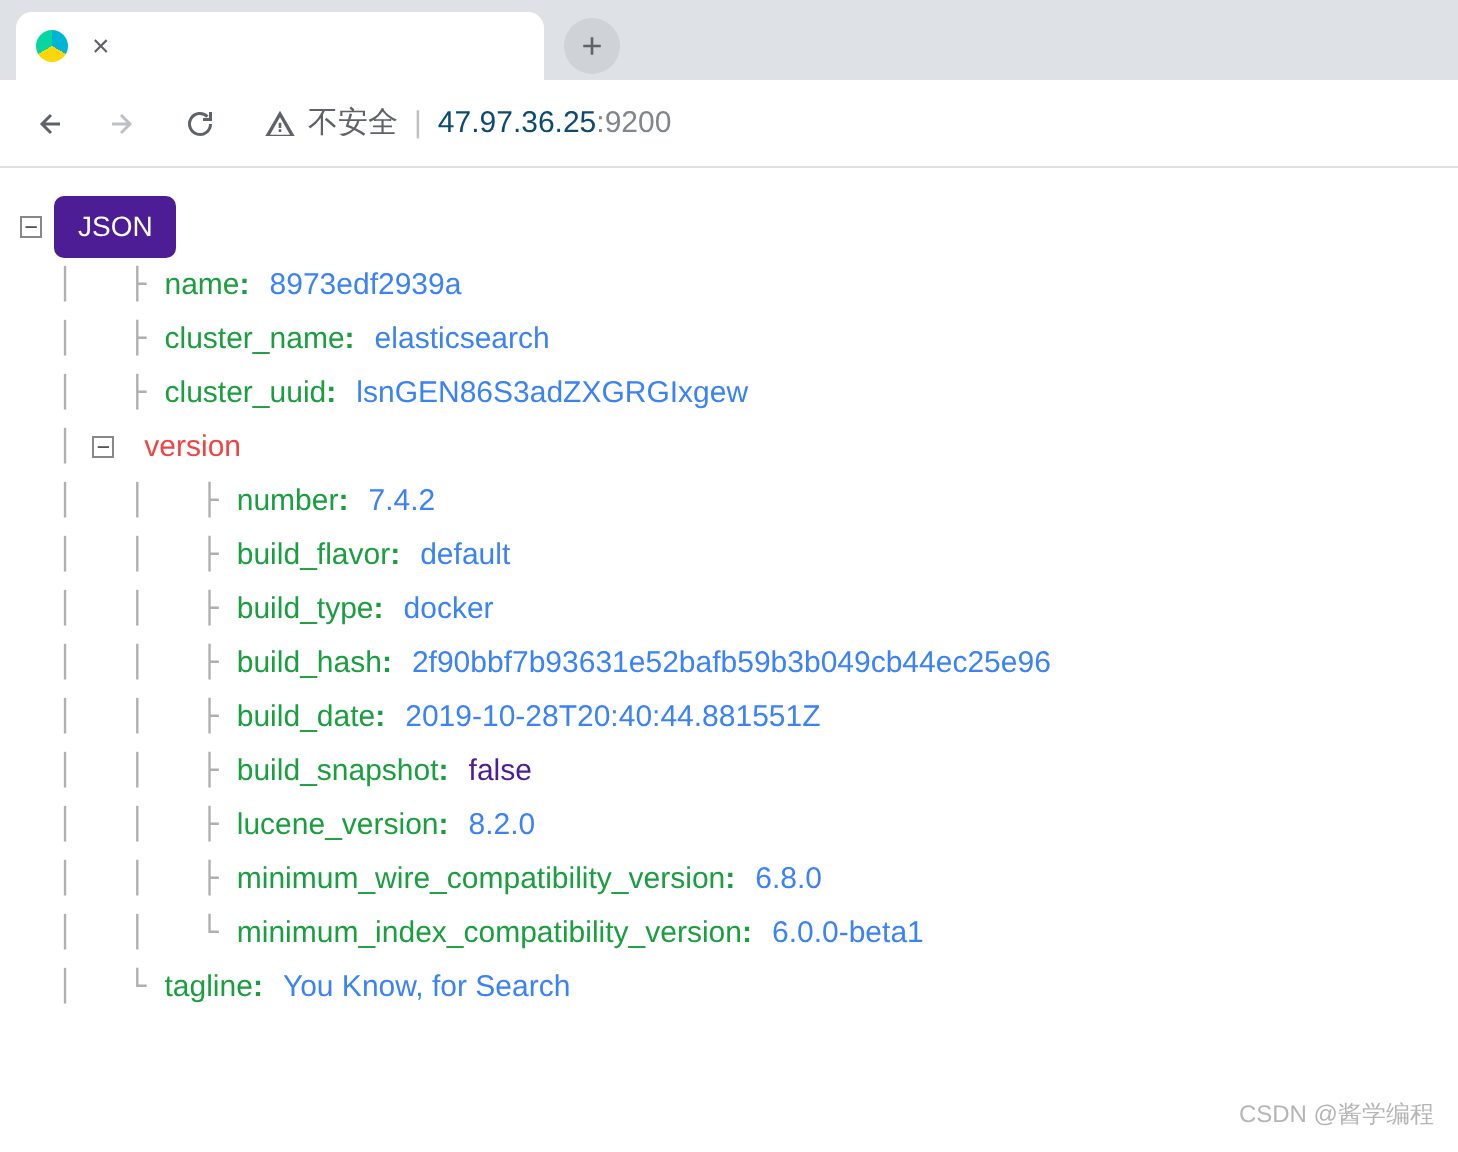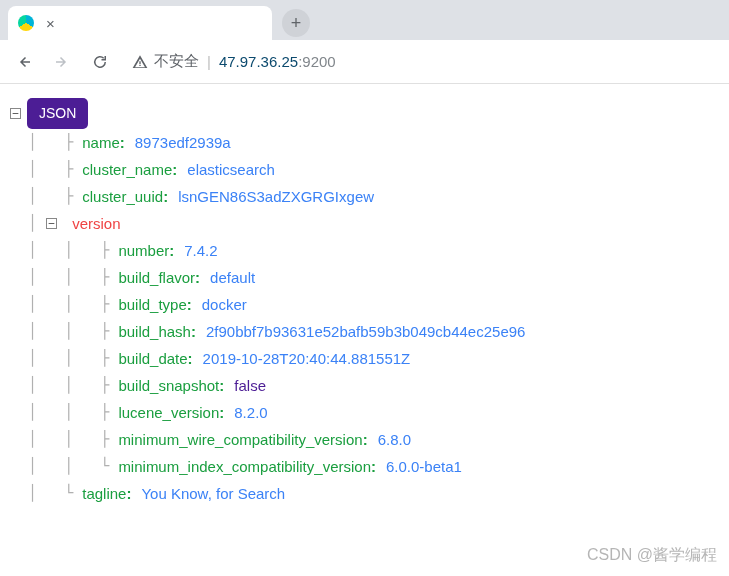--- a/index.html
+++ b/index.html
@@ -90,21 +90,21 @@
     padding: 3px 12px; border-radius: 5px;
     font-size: 14px; font-weight: 500;
   }
   .key { color: #1a9e3f; font-weight: 400; }
   .key-plain { color: #ef4444; font-weight: 400; }
   .colon { color: #1a9e3f; font-weight: 700; margin-right: 10px; }
   .val-str { color: #3b82f6; }
   .val-bool { color: #4c1d95; }
   .watermark {
     position: absolute; right: 12px; bottom: 10px;
-    color: rgba(120,120,120,0.55); font-size: 16px;
+    color: rgba(120,120,120,0.55); font-size: 12px;
   }
   svg { display: block; }
 </style>
 </head>
 <body>
 
 <div class="tab-bar">
   <div class="tab">
     <span class="favicon"></span>
     <span class="tab-close">×</span>

